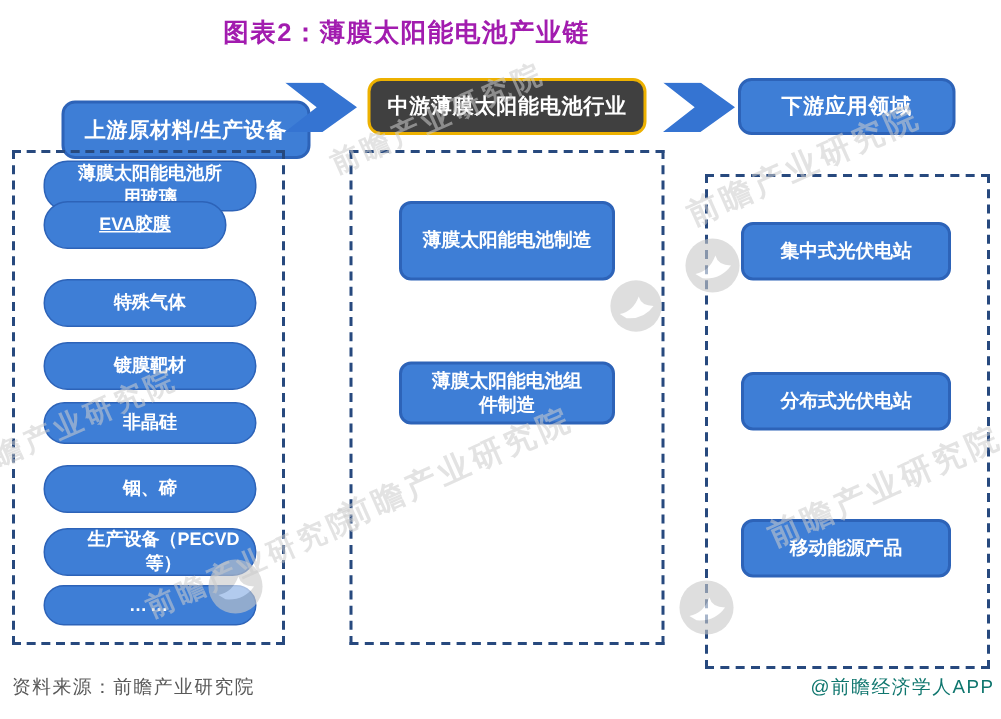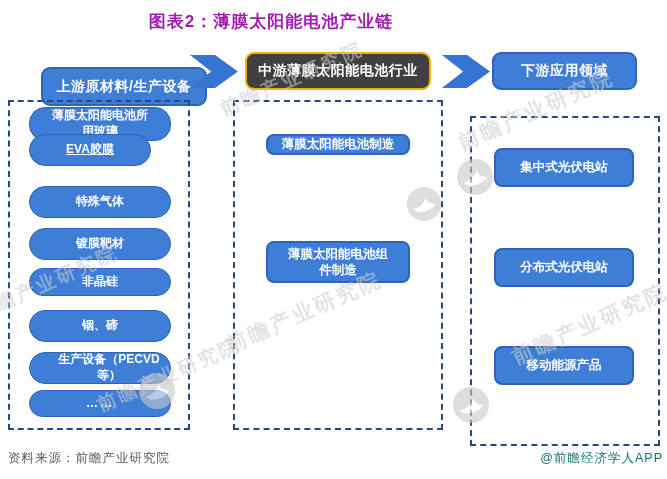--- a/index.html
+++ b/index.html
@@ -69,21 +69,21 @@
     <div class="box" style="left:19px;top:32px;width:122px;height:32px;text-decoration:underline;">EVA胶膜</div>
     <div class="box" style="left:19px;top:84px;width:142px;height:32px;">特殊气体</div>
     <div class="box" style="left:19px;top:126px;width:142px;height:32px;">镀膜靶材</div>
     <div class="box" style="left:19px;top:166px;width:142px;height:28px;">非晶硅</div>
     <div class="box" style="left:19px;top:208px;width:142px;height:32px;">铟、碲</div>
     <div class="box" style="left:19px;top:250px;width:142px;height:32px;padding-left:18px;">生产设备（PECVD等）</div>
     <div class="box" style="left:19px;top:288px;width:142px;height:27px;letter-spacing:2px;">……</div>
   </div>
 
   <div class="col" style="left:233px;top:100px;width:210px;height:330px;">
-    <div class="box big" style="left:31px;top:32px;width:144px;height:21px;">薄膜太阳能电池制造</div>
+    <div class="box big" style="left:31px;top:32px;width:144px;height:53px;">薄膜太阳能电池制造</div>
     <div class="box big" style="left:31px;top:139px;width:144px;height:42px;padding:0 14px;">薄膜太阳能电池组件制造</div>
   </div>
 
   <div class="col" style="left:470px;top:116px;width:190px;height:330px;">
     <div class="box big" style="left:22px;top:30px;width:140px;height:39px;">集中式光伏电站</div>
     <div class="box big" style="left:22px;top:130px;width:140px;height:39px;">分布式光伏电站</div>
     <div class="box big" style="left:22px;top:228px;width:140px;height:39px;">移动能源产品</div>
   </div>
 
   <div class="wm" style="left:215px;top:66px;font-size:19px;">前瞻产业研究院</div>

